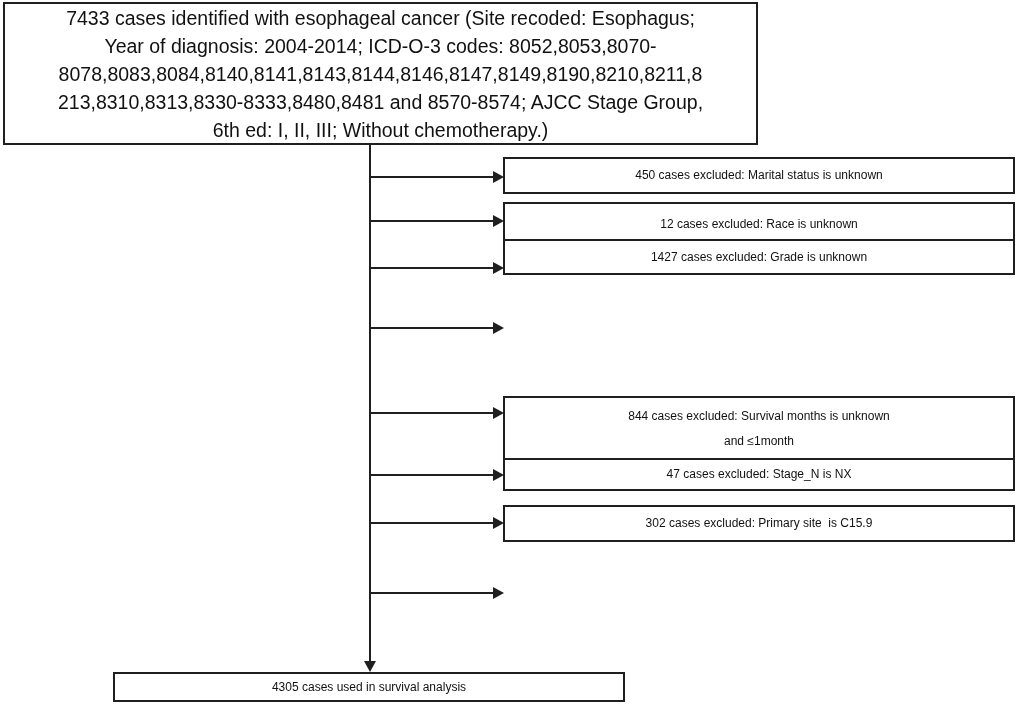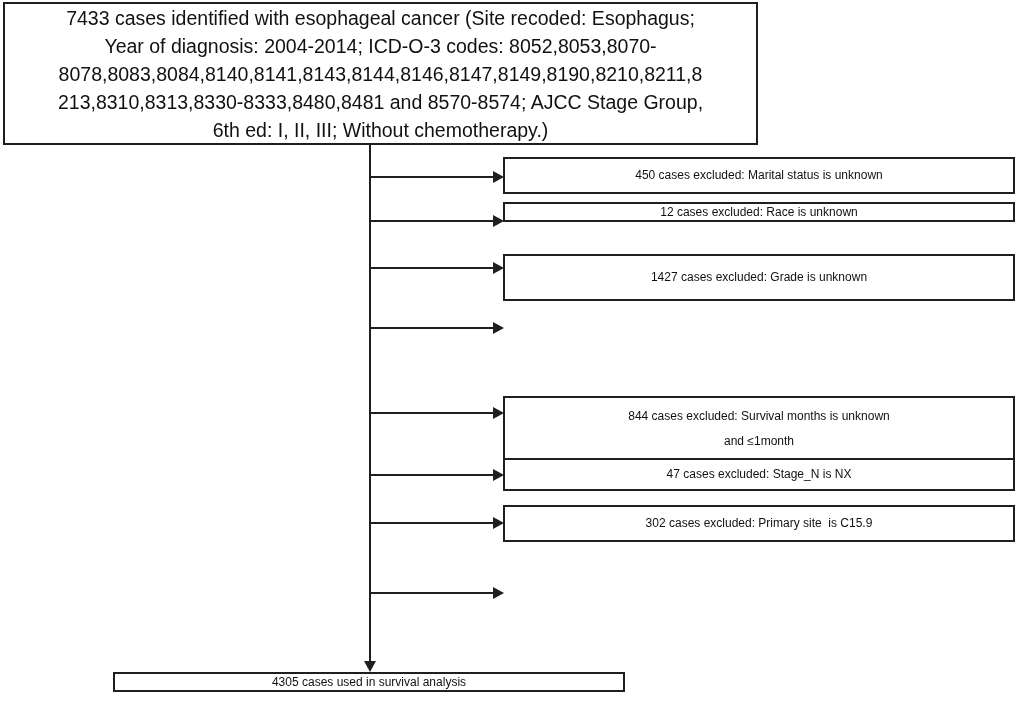--- a/index.html
+++ b/index.html
@@ -43,21 +43,21 @@
     line-height: 28px;
   }
   .excl-box {
     left: 503px;
     width: 512px;
   }
   .final-box {
     left: 113px;
     top: 672px;
     width: 512px;
-    height: 20px;
+    height: 30px;
   }
   .vline {
     position: absolute;
     left: 369px;
     top: 145px;
     width: 2px;
     height: 516px;
     background: #1f1f1f;
   }
   .v-arrowhead {
@@ -141,25 +141,25 @@
     </div>
   <div class="harrow" style="top:587px">
       <div class="shaft"></div>
       <div class="head"></div>
     </div>
 
   <div class="box excl-box" style="top:157px;height:37px">
     <div class="line">450 cases excluded: Marital status is unknown</div>
   </div>
 
-  <div class="box excl-box" style="top:202px;height:20px">
+  <div class="box excl-box" style="top:202px;height:44px">
     <div class="line">12 cases excluded: Race is unknown</div>
   </div>
 
-  <div class="box excl-box" style="top:254px;height:47px">
+  <div class="box excl-box" style="top:239px;height:36px">
     <div class="line">1427 cases excluded: Grade is unknown</div>
   </div>
 
 
   <div class="box excl-box" style="top:396px;height:66px">
     <div class="line">844 cases excluded: Survival months is unknown</div>
     <div class="line">and ≤1month</div>
   </div>
 
   <div class="box excl-box" style="top:458px;height:33px">

